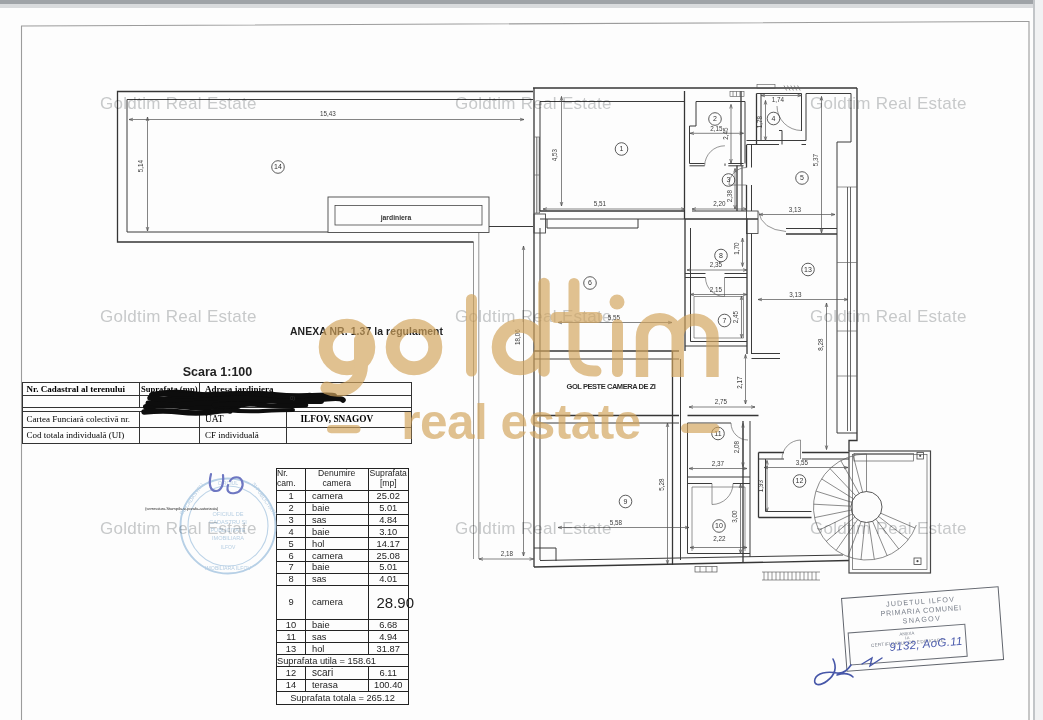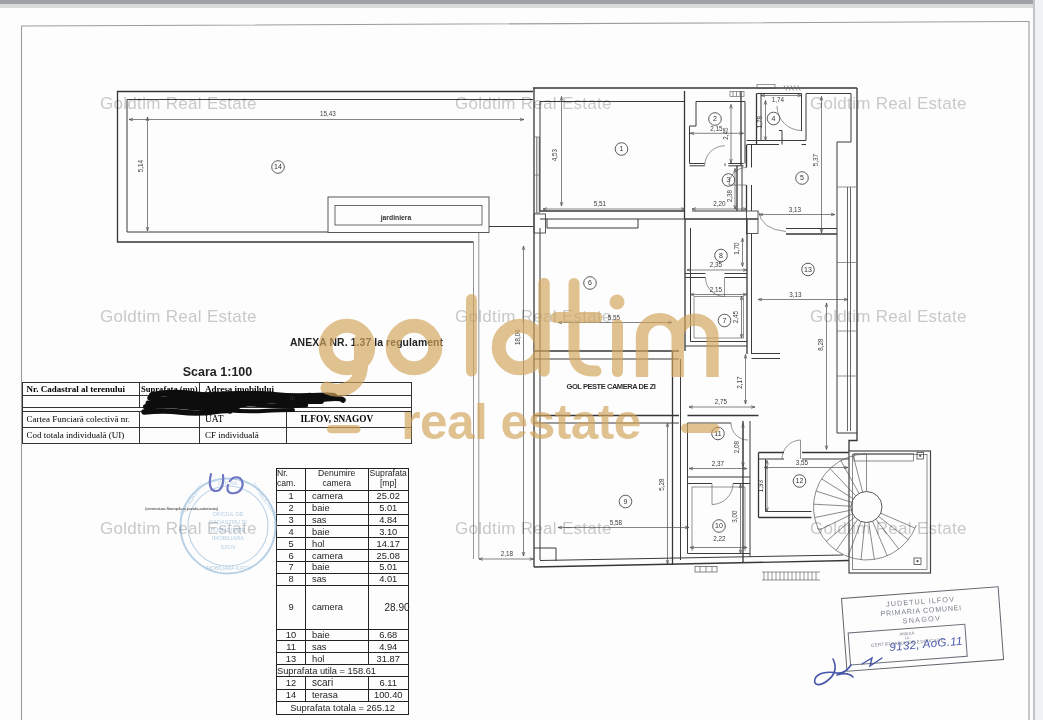--- a/index.html
+++ b/index.html
@@ -410,39 +410,39 @@
       <text x="739" y="447" class="dt" transform="rotate(-90 739 447)">2,08</text>
 <path d="M767,460.5V511.5" class="dim"></path>
       <path d="M767,460.5l-1.3,4M767,460.5l1.3,4M767,511.5l-1.3,-4M767,511.5l1.3,-4" class="dim"></path>
       <text x="763" y="486" class="dt" transform="rotate(-90 763 486)">1,93</text>
 <path d="M740.5,484V553.5" class="dim"></path>
       <path d="M740.5,484l-1.3,4M740.5,484l1.3,4M740.5,553.5l-1.3,-4M740.5,553.5l1.3,-4" class="dim"></path>
       <text x="736.5" y="516.5" class="dt" transform="rotate(-90 736.5 516.5)">3,00</text>
 </g>
 </svg>
 
-<div class="abs" style="left:290px;top:337px;z-index:11;font-size:10.4px;font-weight:bold;color:#222;letter-spacing:0.1px;">ANEXA NR. 1.37 la regulament</div>
+<div class="abs" style="left:290px;top:326px;z-index:11;font-size:10.4px;font-weight:bold;color:#222;letter-spacing:0.1px;">ANEXA NR. 1.37 la regulament</div>
 
 <div class="abs" style="left:120px;top:350px;width:205px;text-align:center;z-index:11;font-size:13px;font-weight:bold;color:#222;margin-top:41px;">RELEVEU ETAJ 1</div>
 
 <div class="abs" style="left:120px;top:364.5px;width:195px;text-align:center;z-index:11;font-size:12.5px;font-weight:bold;color:#222;">Scara 1:100</div>
 
 <div class="abs" style="left:21.5px;top:382px;z-index:11;font-family:'Liberation Serif',serif;">
 <table style="width:389px;table-layout:fixed;">
 <colgroup>
         <col style="width:117px">
         <col style="width:60.5px">
         <col style="width:86.5px">
         <col style="width:125px">
       </colgroup>
 <tbody>
         <tr style="height:12.5px;font-weight:bold;">
           <td style="border:1px solid #333;font-size:9px;padding:0 0 0 4px;">Nr. Cadastral al terenului</td>
           <td style="border:1px solid #333;font-size:8.6px;padding:0;text-align:center;">Suprafața (mp)</td>
-          <td colspan="2" style="border:1px solid #333;font-size:9px;padding:0 0 0 5px;">Adresa imobilului</td>
+          <td colspan="2" style="border:1px solid #333;font-size:9px;padding:0 0 0 5px;">Adresa jardiniera</td>
         </tr>
 <tr style="height:12px;">
           <td style="border:1px solid #333;"></td>
           <td style="border:1px solid #333;"></td>
           <td colspan="2" style="border:1px solid #333;"></td>
         </tr>
 <tr style="height:4px;">
           <td colspan="4" style="border:1px solid #333;"></td>
         </tr>
 <tr style="height:16px;">
@@ -525,21 +525,21 @@
           <td style="border:1.4px solid #222;font-size:9.3px;text-align:center;padding:0;">5.01</td>
         </tr>
 <tr style="height:11.83px;">
           <td style="border:1.4px solid #222;font-size:9.3px;text-align:center;padding:0;">8</td>
           <td style="border:1.4px solid #222;font-size:9.3px;padding:0 0 0 6px;">sas</td>
           <td style="border:1.4px solid #222;font-size:9.3px;text-align:center;padding:0;">4.01</td>
         </tr>
 <tr style="height:11.83px;">
           <td style="border:1.4px solid #222;font-size:9.3px;text-align:center;padding:0;">9</td>
           <td style="border:1.4px solid #222;font-size:9.3px;padding:0 0 0 6px;">camera</td>
-          <td style="border:1.4px solid #222;font-size:10px;text-align:left;padding:16px;">28.90</td>
+          <td style="border:1.4px solid #222;font-size:15px;text-align:left;padding:8px;">28.90</td>
         </tr>
 <tr style="height:11.83px;">
           <td style="border:1.4px solid #222;font-size:9.3px;text-align:center;padding:0;">10</td>
           <td style="border:1.4px solid #222;font-size:9.3px;padding:0 0 0 6px;">baie</td>
           <td style="border:1.4px solid #222;font-size:9.3px;text-align:center;padding:0;">6.68</td>
         </tr>
 <tr style="height:11.83px;">
           <td style="border:1.4px solid #222;font-size:9.3px;text-align:center;padding:0;">11</td>
           <td style="border:1.4px solid #222;font-size:9.3px;padding:0 0 0 6px;">sas</td>
           <td style="border:1.4px solid #222;font-size:9.3px;text-align:center;padding:0;">4.94</td>

